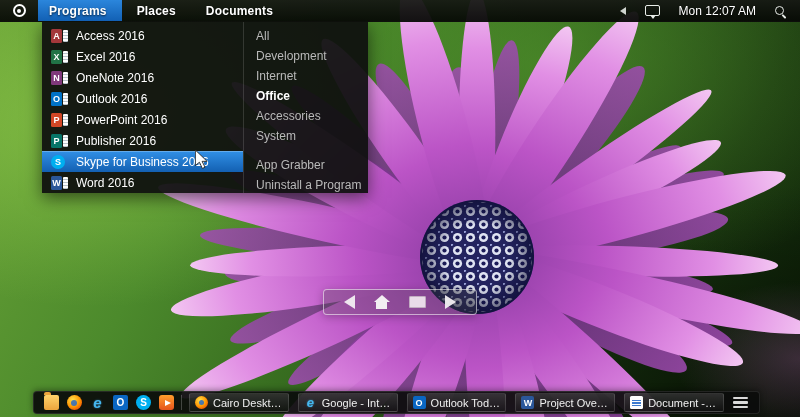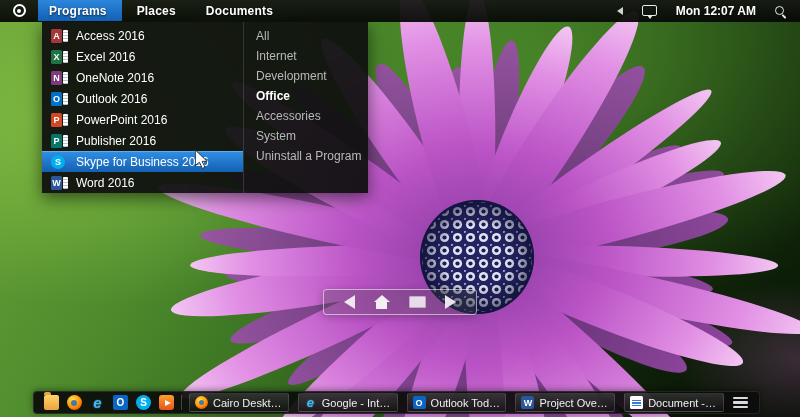--- a/index.html
+++ b/index.html
@@ -25,21 +25,21 @@
   .cairo-logo { width:38px; display:flex; align-items:center; justify-content:center; }
   .cairo-logo i { width:13px; height:13px; border:2px solid #fff; border-radius:50%; position:relative; display:block; }
   .cairo-logo i::after { content:""; position:absolute; left:2.5px; top:2.5px; width:4px; height:4px; background:#fff; border-radius:50%; }
   .mb-item { padding:0 15px; display:flex; align-items:center; font-weight:bold; letter-spacing:.2px;
     text-shadow:0 1px 2px rgba(0,0,0,.7); cursor:default; }
   .mb-item.active { background:linear-gradient(#2b86dc, #1260b4);padding-left:11px; }
   .mb-right { margin-left:auto; display:flex; align-items:center; gap:19px; padding-right:16px; }
   .tri-left { width:0; height:0; border-top:4px solid transparent; border-bottom:4px solid transparent; border-right:6px solid #cfd4cf; }
   .display-ic { width:15px; height:11px; border:1.5px solid #e8ece8; border-radius:2px; position:relative; }
   .display-ic::after { content:""; position:absolute; left:4.5px; bottom:-4px; border-left:3px solid transparent; border-right:3px solid transparent; border-top:4px solid #e8ece8; }
-  .clock { font-weight:bold; text-shadow:0 1px 2px rgba(0,0,0,.7); }
+  .clock { font-weight:normal; text-shadow:0 1px 2px rgba(0,0,0,.7); }
   .search-ic { width:9px; height:9px; border:1.6px solid #e8ece8; border-radius:50%; position:relative; }
   .search-ic::after { content:""; position:absolute; width:1.8px; height:5px; background:#e8ece8; left:7px; top:7px; transform:rotate(-45deg); border-radius:1px; }
 
   
   .menu-panel { position:absolute; left:42px; top:22px; width:326px; height:171px; z-index:40;
     display:flex; background:rgba(15,16,15,.94); box-shadow:0 5px 16px rgba(0,0,0,.55); color:#fff; font-size:12px; }
   .apps-col { width:201px; padding-top:3px; }
   .cats-col { width:99px; border-left:1px solid rgba(255,255,255,.14); padding-top:4px; }
   .app-row { height:21px; display:flex; align-items:center; gap:8px; padding-left:9px; white-space:nowrap; }
   .app-row.selected { background:linear-gradient(#3190e6, #1360b2); box-shadow:inset 0 1px 0 rgba(255,255,255,.25); }
@@ -254,25 +254,26 @@
     <div class="app-row">
       <span class="officon">
           <i class="tile" style="background: rgb(43, 87, 154);">W</i>
           <i class="page"></i>
         </span>
       <span>Word 2016</span>
     </div>
   </div>
   <div class="cats-col">
     <div class="cat-row">All</div>
+    <div class="cat-row">Development</div>
     <div class="cat-row">Internet</div>
-    <div class="cat-row">Development</div>
     <div class="cat-row active">Office</div>
     <div class="cat-row">Accessories</div>
     <div class="cat-row">System</div>
+    <div class="cat-row gap">App Grabber</div>
     <div class="cat-row">Uninstall a Program</div>
   </div>
 </div>
 
 <div class="cursor">
   <svg width="14" height="20" viewBox="0 0 12 18">
     <polygon points="0,0 0,14 3.7,11 6.3,16.6 8.7,15.5 6.1,10.2 10.6,10.2" fill="#ffffff" stroke="#222" stroke-width="0.8"></polygon>
   </svg>
 </div>
 

